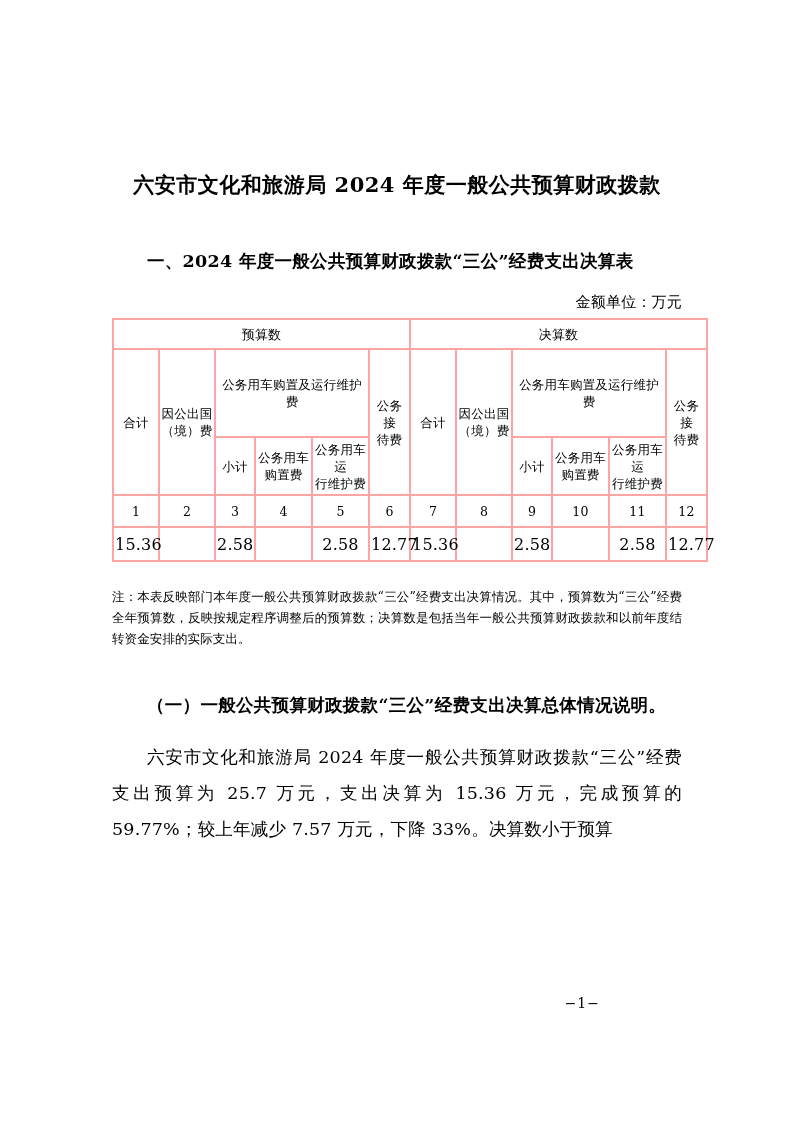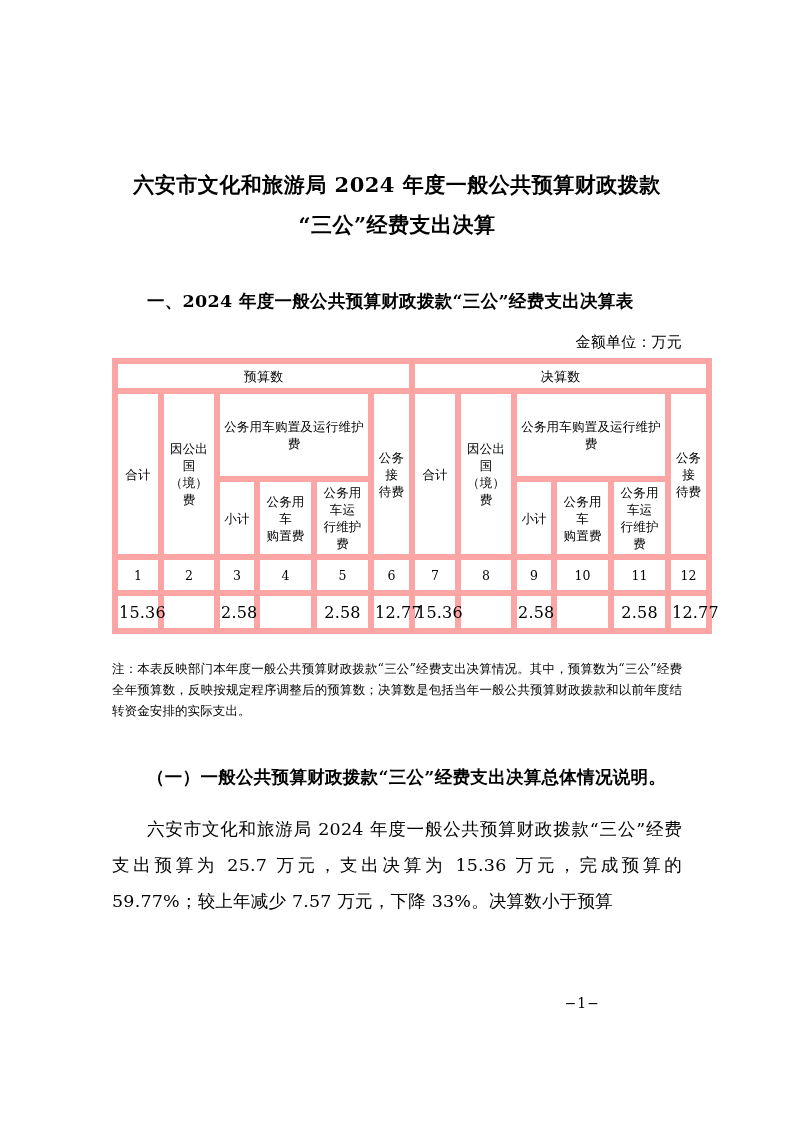--- a/index.html
+++ b/index.html
@@ -56,21 +56,21 @@
     margin-bottom: 6px;
     letter-spacing: 0.2px;
   }
   table.fin {
     border-collapse: collapse;
     width: 570px;
     table-layout: fixed;
     font-size: 12.5px;
   }
   table.fin td {
-    border: 6px solid #fca5a5;
+    border: 2px solid #fca5a5;
     text-align: center;
     vertical-align: middle;
     padding: 2px 1px;
     line-height: 17px;
     letter-spacing: 0.2px;
   }
   .grp-head {
     height: 30px;
     font-size: 13px;
   }
@@ -112,21 +112,20 @@
   }
 </style>
 </head>
 <body>
 
 <div class="page">
   <div class="content">
 
     <div class="doc-title">
       <span>六安市文化和旅游局 2024 年度一般公共预算财政拨款</span>
-      <span class="line2">“三公”经费支出决算</span>
     </div>
 
     <div class="section-heading">一、2024 年度一般公共预算财政拨款“三公”经费支出决算表</div>
 
     <div class="unit-line">金额单位：万元</div>
 
     <table class="fin">
       <colgroup>
         <col style="width:46px">
         <col style="width:56px">

